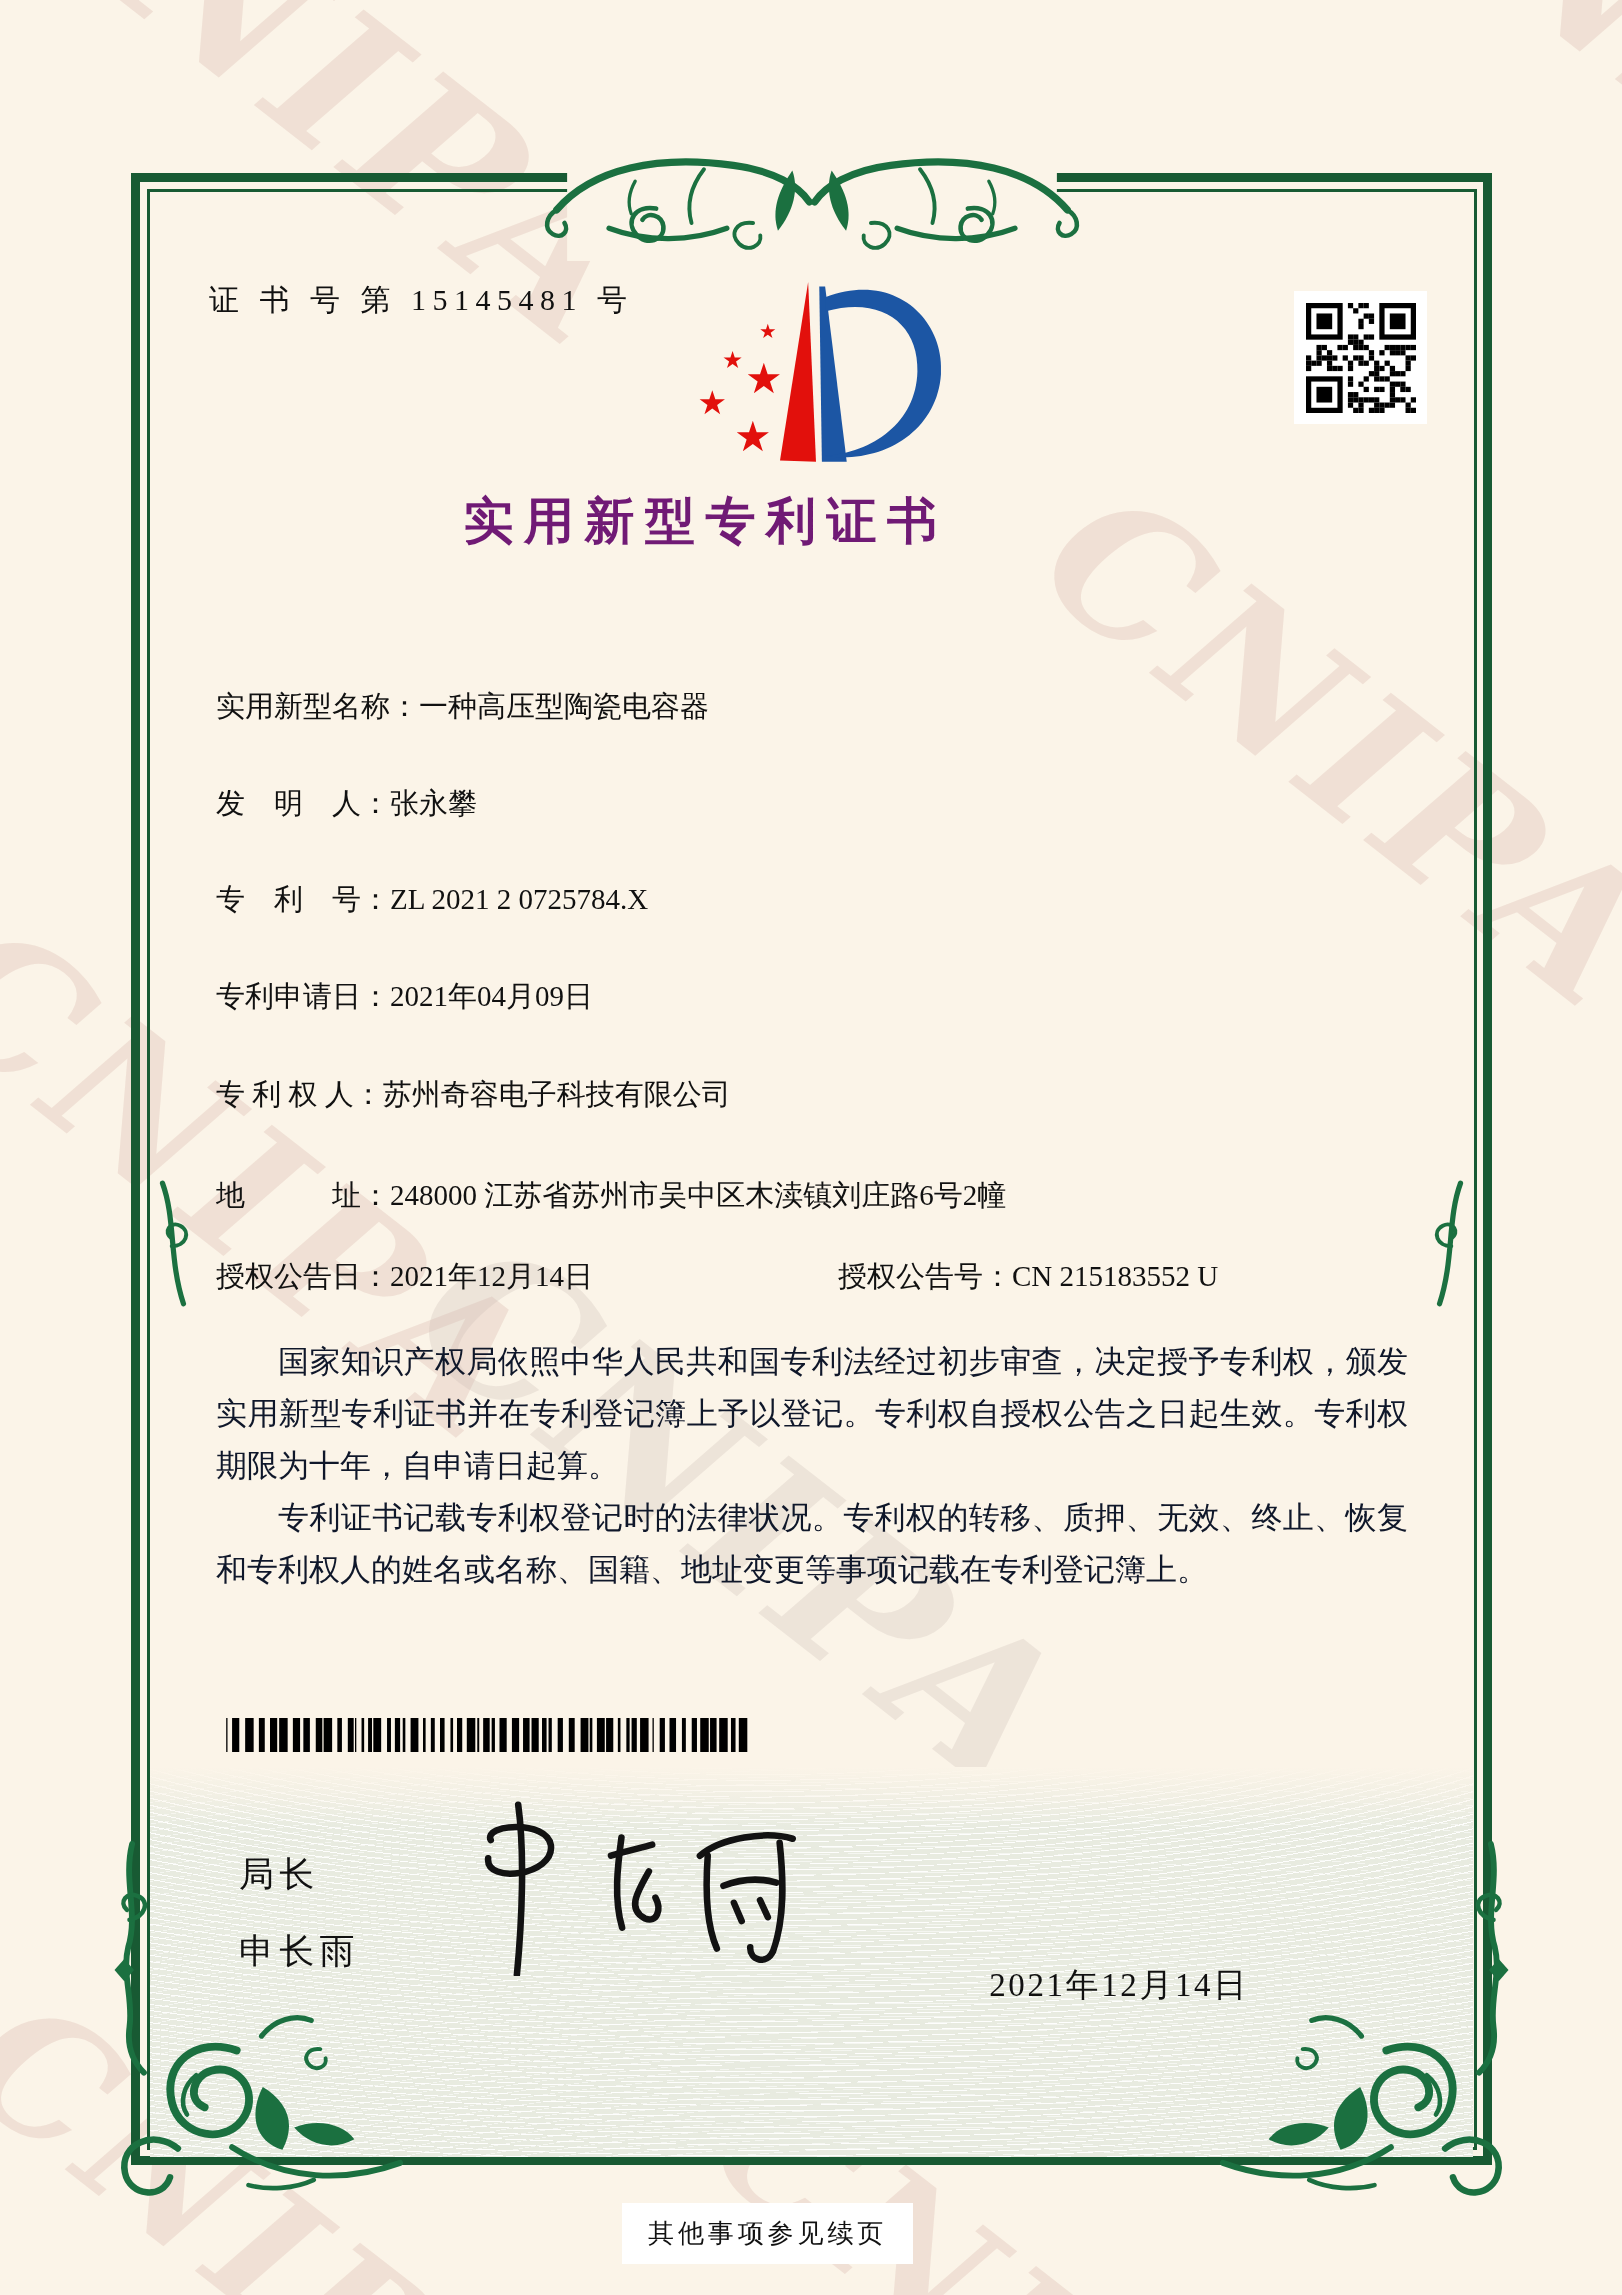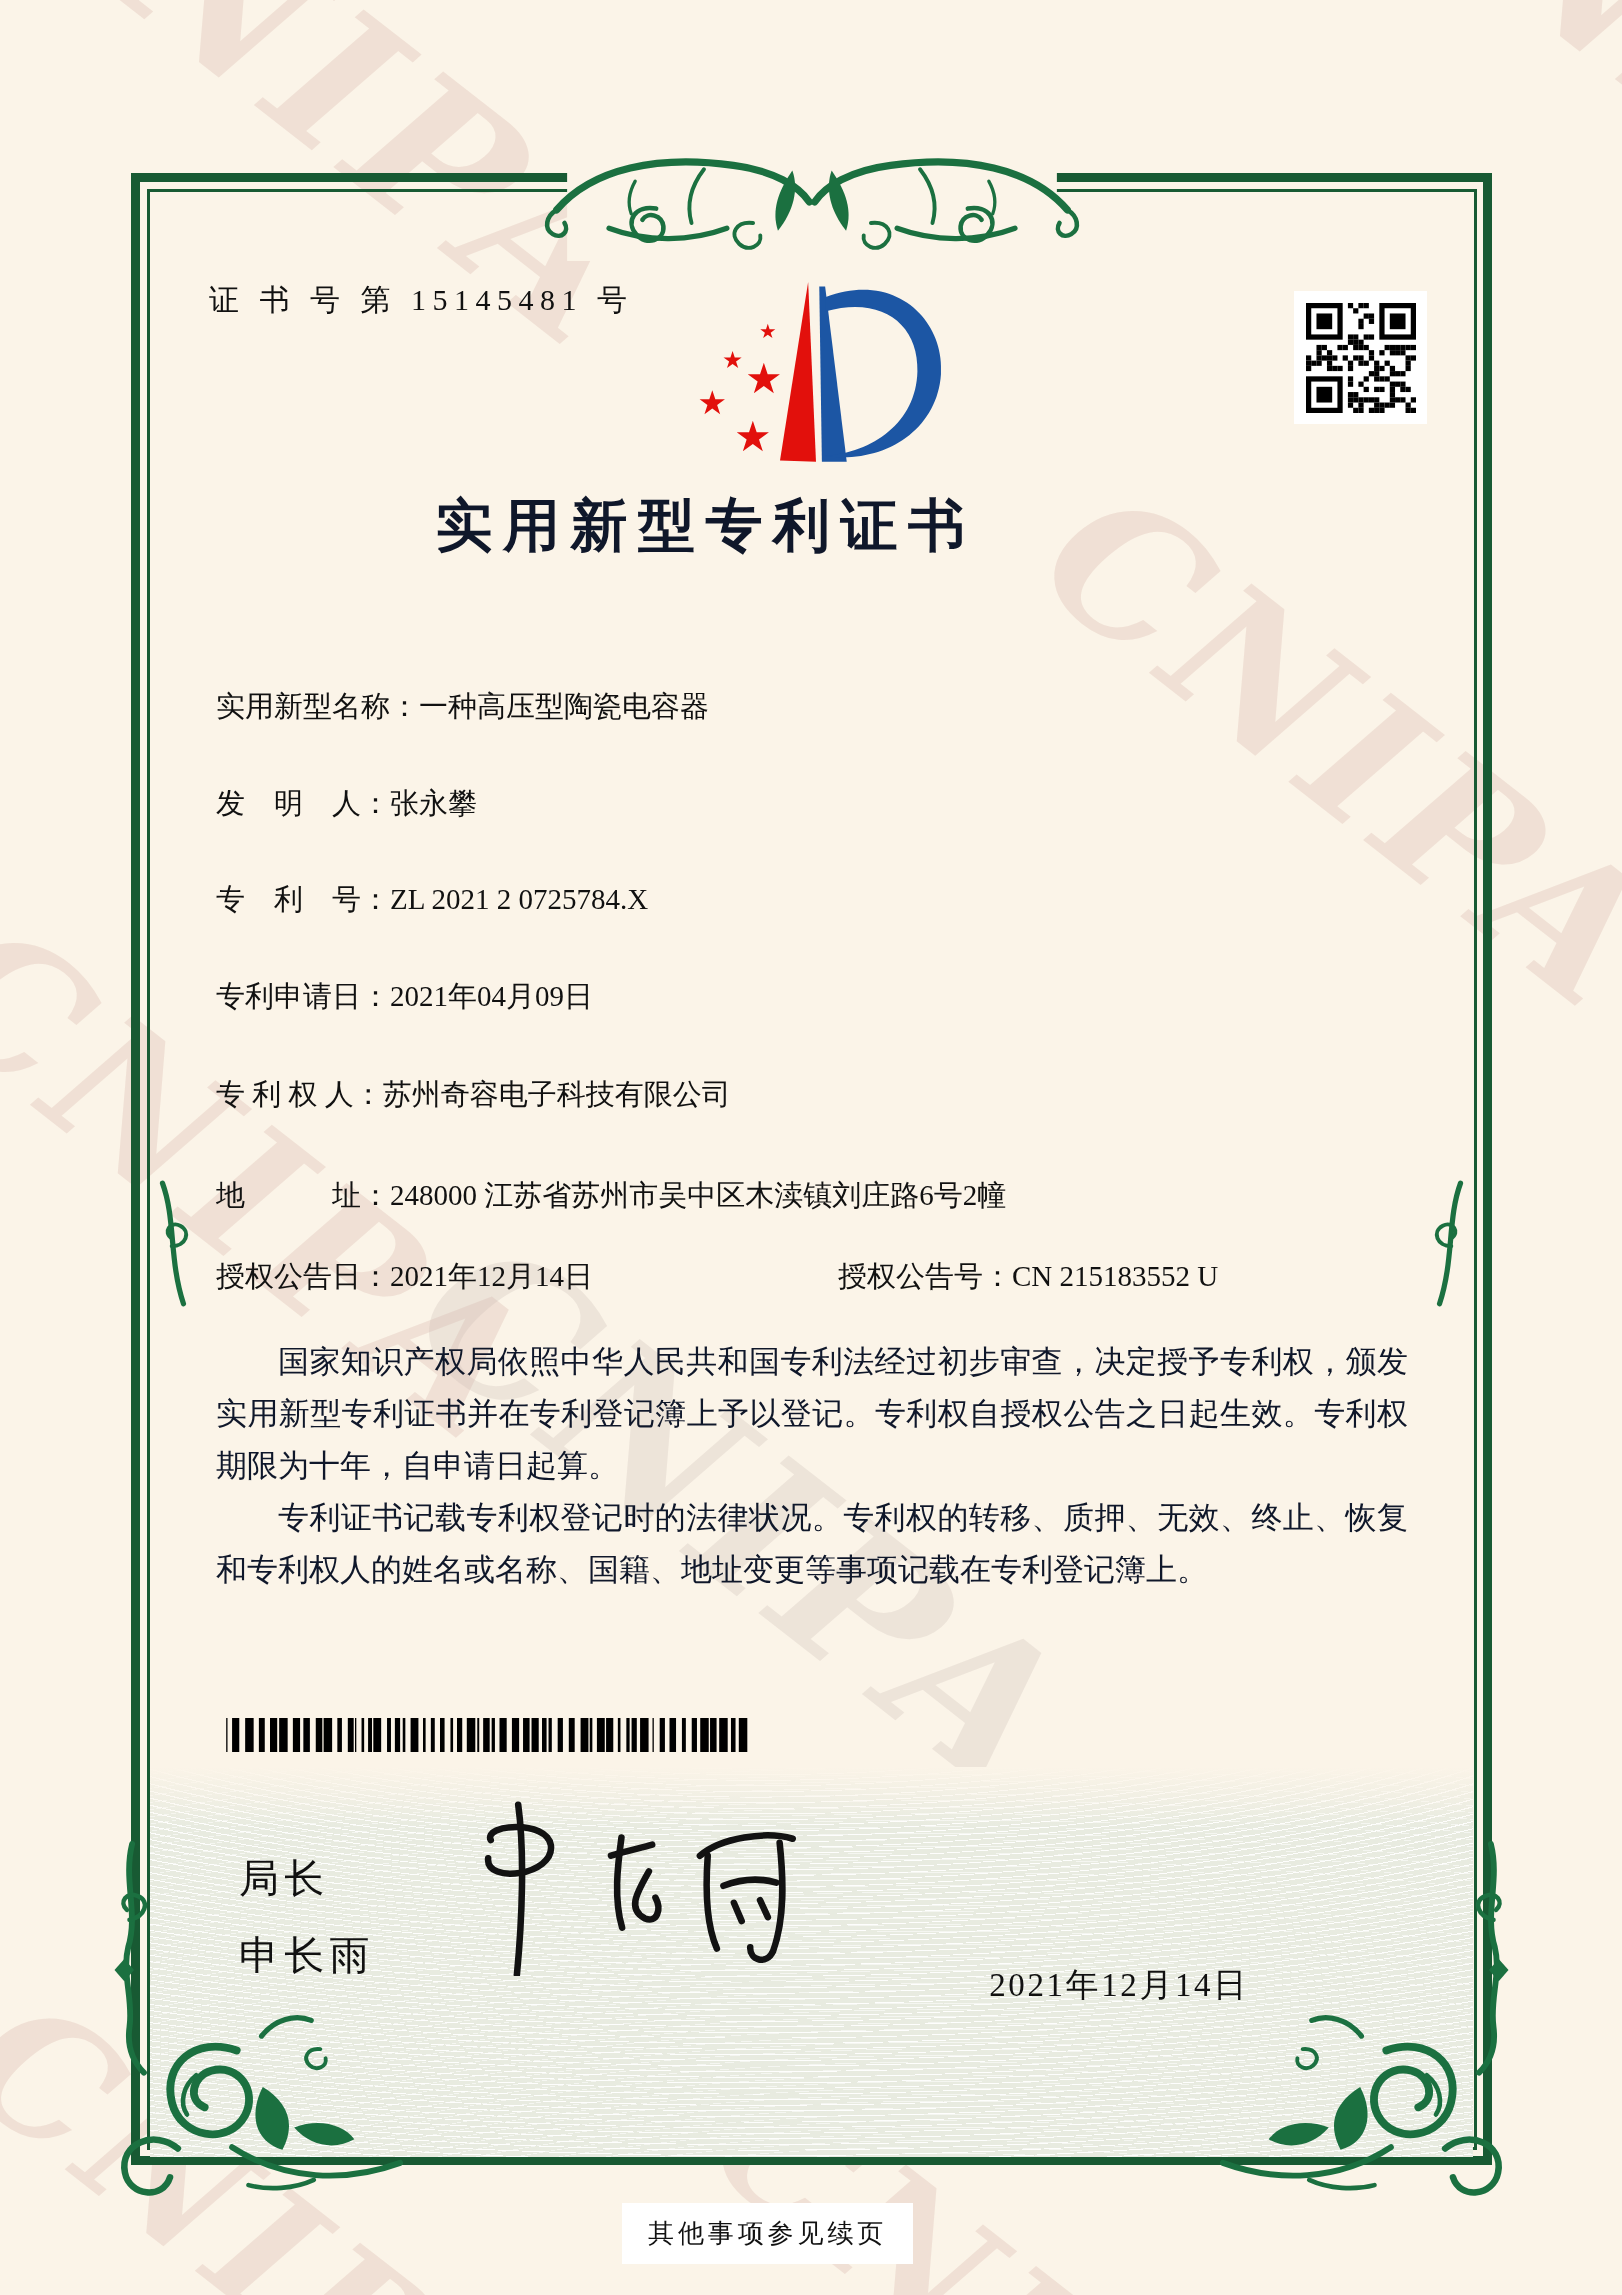--- a/index.html
+++ b/index.html
@@ -35,34 +35,34 @@
 
   .certno{position:absolute;left:209px;top:280px;font-size:30px;letter-spacing:6.5px;color:#111;}
 
   .logo{position:absolute;left:687px;top:259px;width:275px;height:229px;}
   .logo .star{position:absolute;color:#e2100c;line-height:1;font-family:"DejaVu Sans",sans-serif;}
 
   .qr{position:absolute;left:1294px;top:291px;width:133px;height:133px;background:#fff;}
   .qr svg{position:absolute;left:11.8px;top:11.8px;}
 
   .title{position:absolute;left:0;top:488px;width:1411px;text-align:center;
-      font-size:57px;font-weight:bold;letter-spacing:10.5px;color:#0f172a;}
+      font-size:50px;font-weight:bold;letter-spacing:10.5px;color:#701a75;}
 
   .row{position:absolute;left:216px;width:1211px;font-size:29px;color:#111;line-height:41px;white-space:nowrap;}
   .r1{top:686px;} .r2{top:783px;} .r3{top:879px;} .r4{top:976px;}
   .r5{top:1074px;} .r6{top:1175px;} .r7{top:1256px;}
   .grant-right{position:absolute;left:622px;top:0;}
 
   .paras{position:absolute;left:216px;top:1336px;width:1192px;font-size:31px;
       line-height:52px;color:#0f172a;text-align:justify;}
   .paras p{margin:0;text-indent:2em;}
 
   .barcode{position:absolute;left:226px;top:1718px;}
 
-  .signer{position:absolute;left:239px;font-size:40px;letter-spacing:5.2px;color:#111;}
+  .signer{position:absolute;left:239px;font-size:35px;letter-spacing:5.2px;color:#111;}
   .signer.t{top:1851px;} .signer.n{top:1928px;}
   .signature{position:absolute;left:425px;top:1793px;}
 
   .issue-date{position:absolute;left:936px;top:1963px;width:366px;text-align:center;
       font-size:33px;letter-spacing:2.6px;color:#111;}
   .page-info{position:absolute;left:556px;top:2085px;width:393px;text-align:center;
       font-size:29px;letter-spacing:2.6px;color:#222;}
   .footer-note{position:absolute;left:622px;top:2179px;background:#ffffff;
       padding:13px 26px;font-size:26px;letter-spacing:3.9px;color:#111;margin-top:24px;}
 

